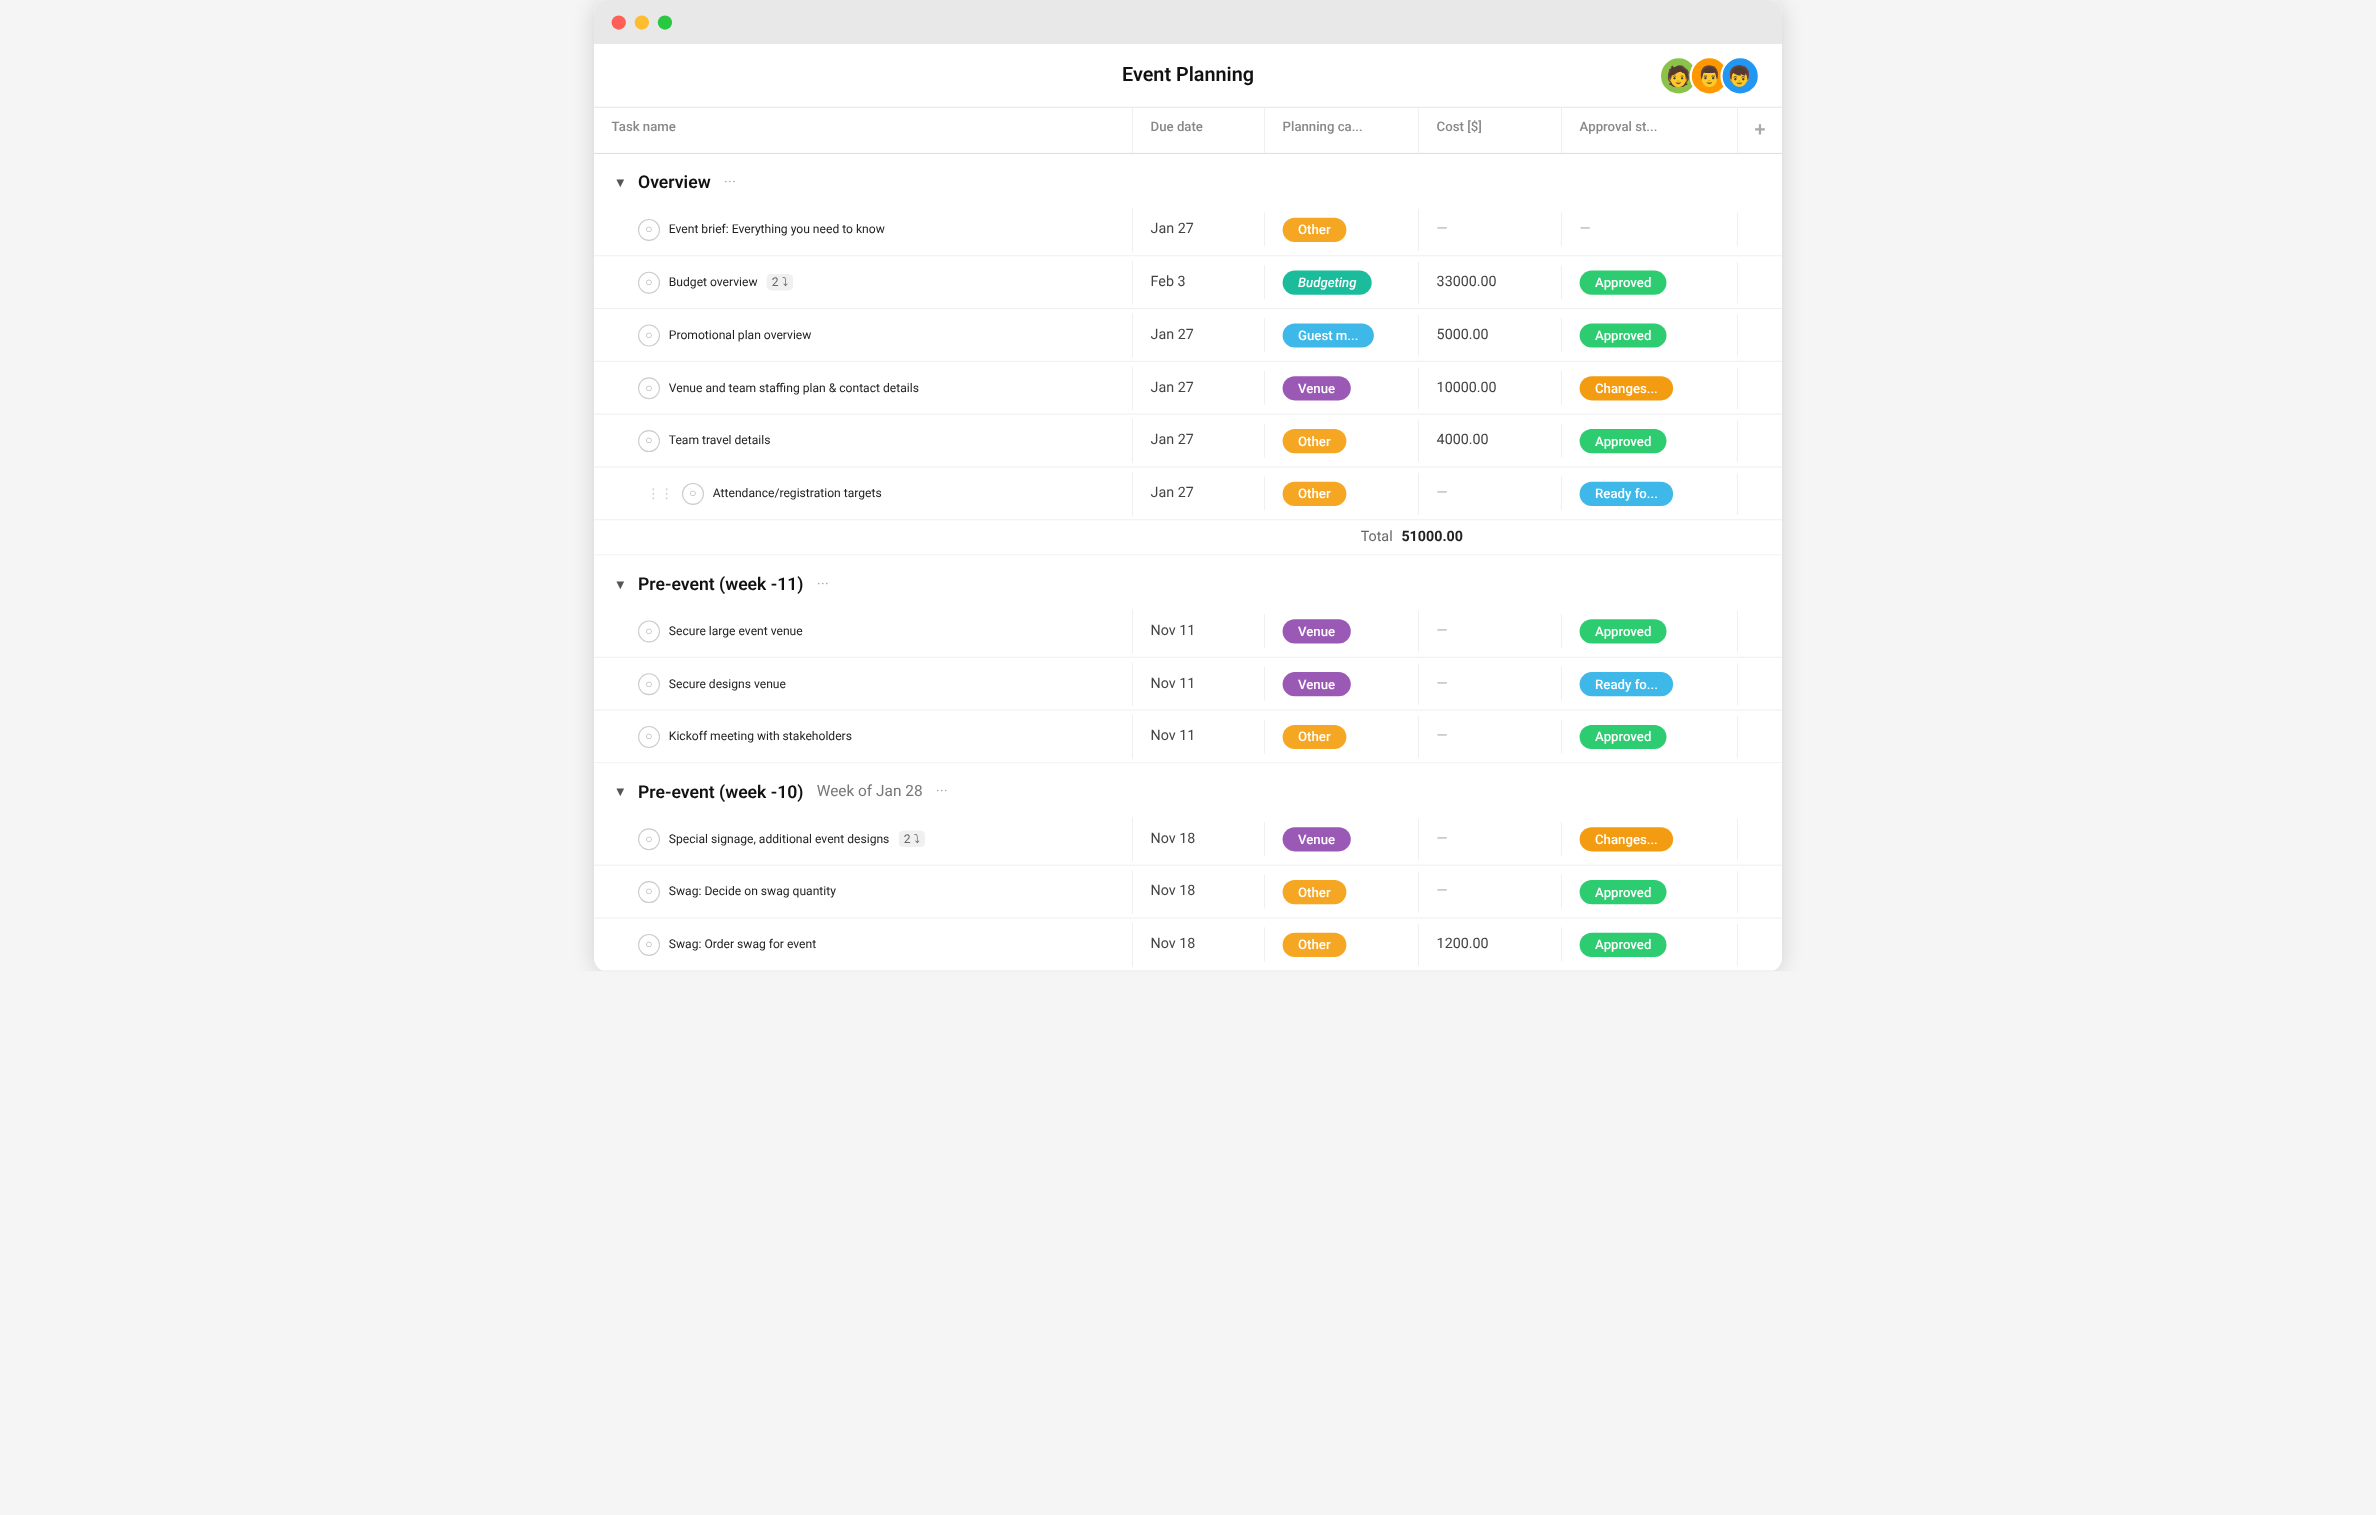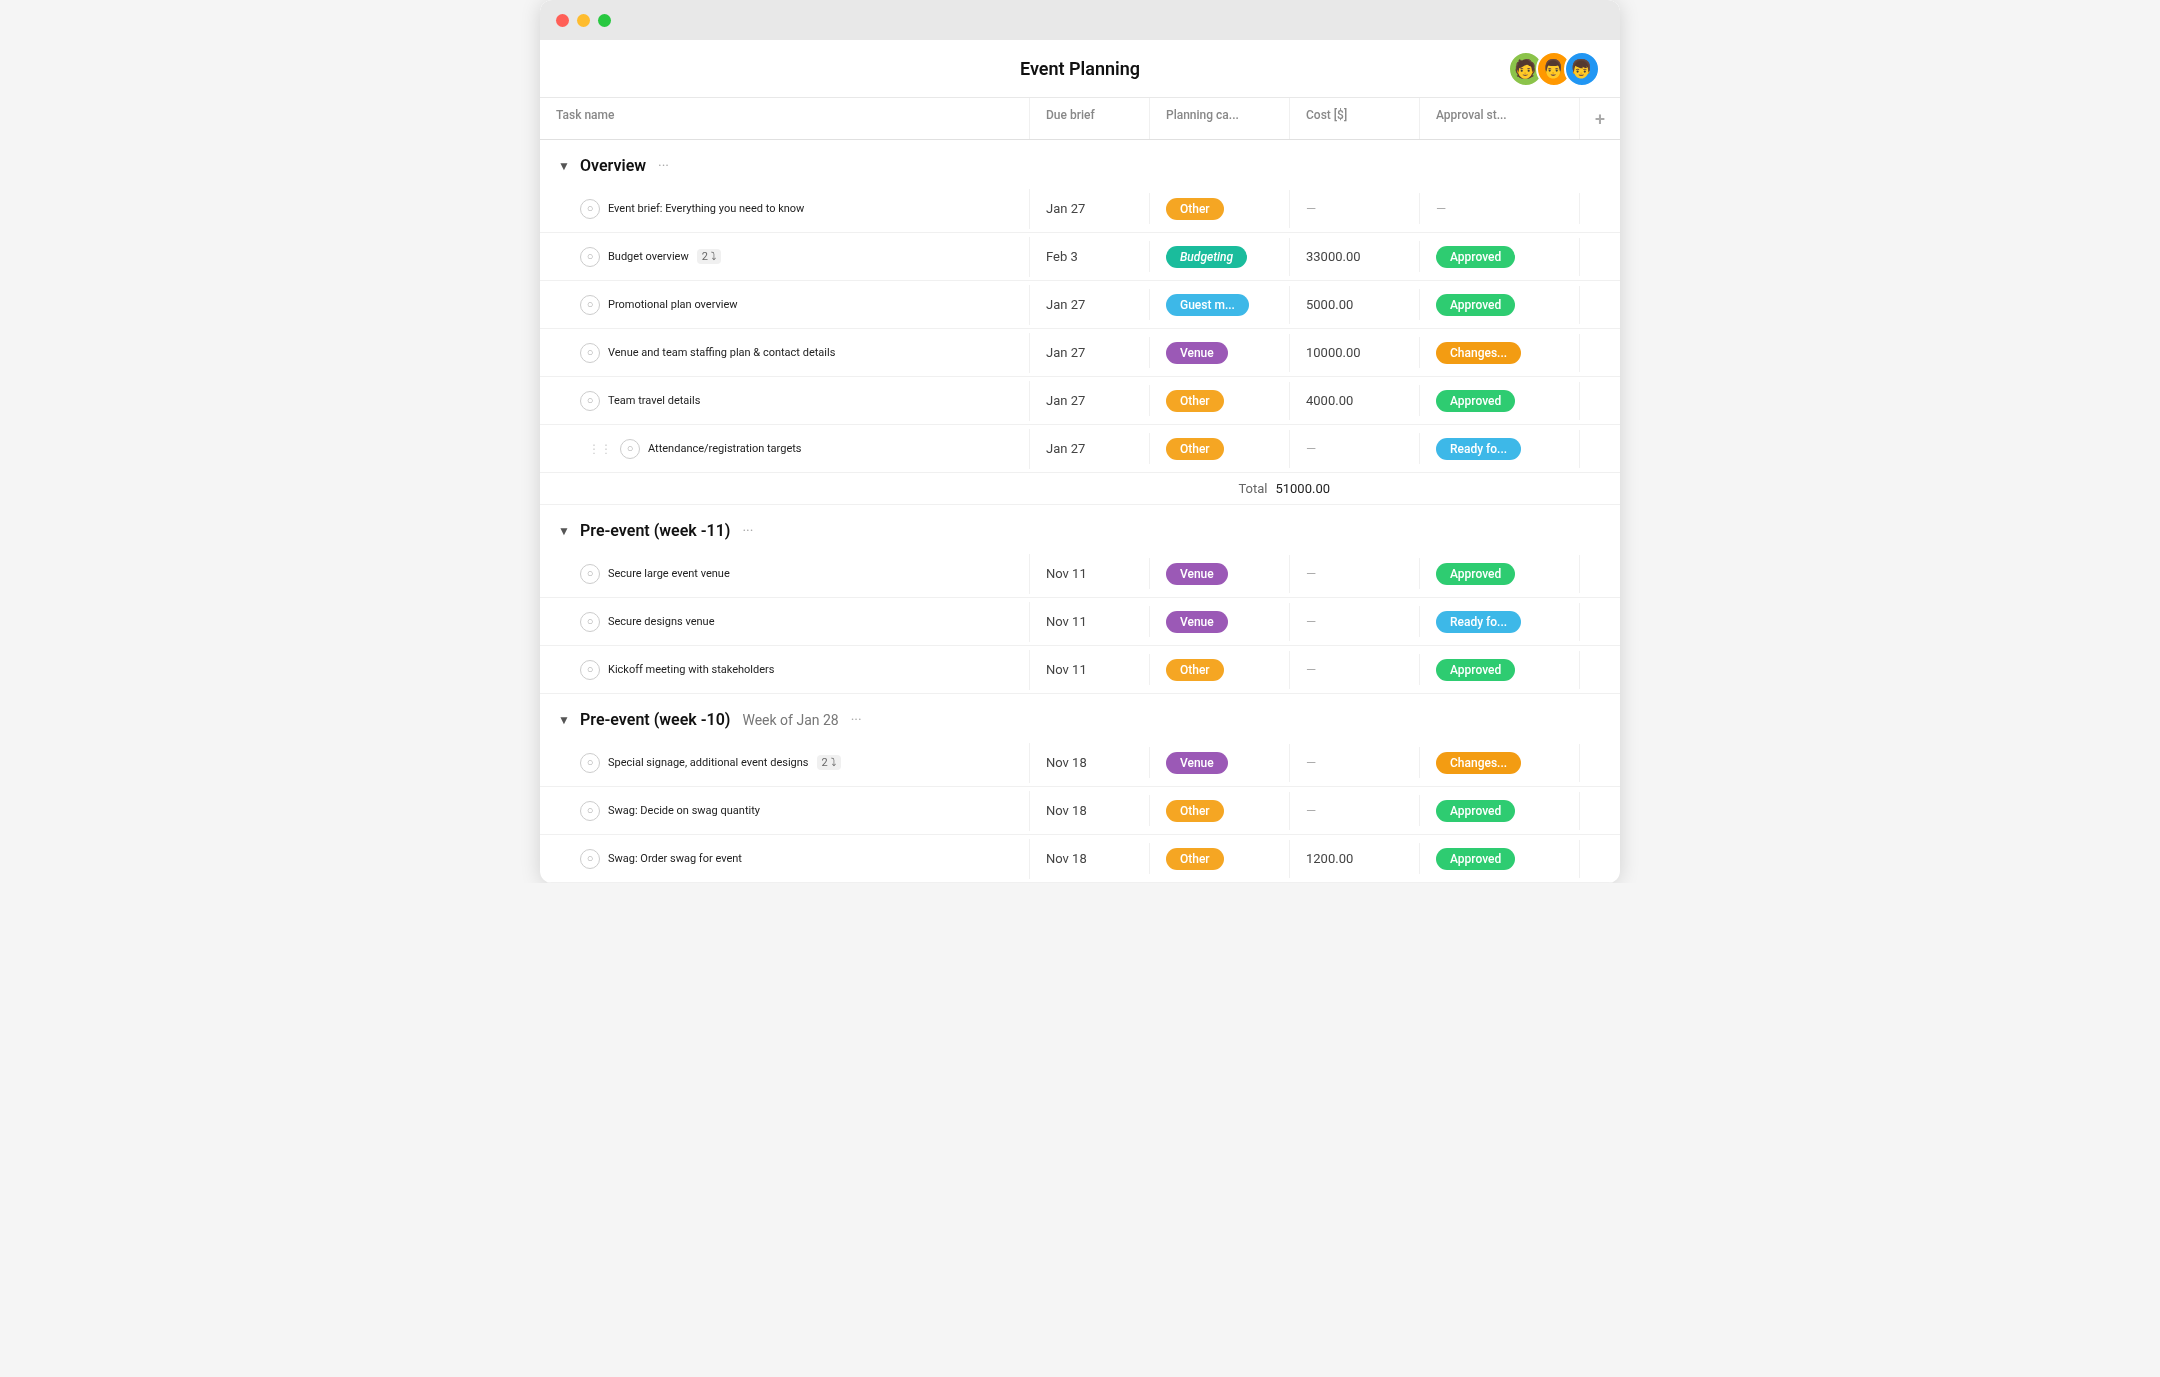--- a/index.html
+++ b/index.html
@@ -204,21 +204,21 @@
 
     .total-row {
       display: flex;
       justify-content: flex-end;
       padding: 8px 290px 8px 0;
       font-size: 13px;
       color: #666;
       border-bottom: 1px solid #f0f0f0;
     }
     .total-label { margin-right: 8px; }
-    .total-value { font-weight: 400; color: #222; }
+    .total-value { font-weight: 700; color: #222; }
 
     .drag-handle {
       color: #ccc;
       font-size: 12px;
       padding-left: 8px;
     }
   </style>
 </head>
 <body>
 
@@ -234,21 +234,21 @@
     <h1 class="header-title">Event Planning</h1>
     <div class="avatars">
       <div class="avatar avatar-1" style="background:#8bc34a; font-size:18px;">🧑</div>
       <div class="avatar avatar-2" style="background:#ff9800; font-size:18px;">👨</div>
       <div class="avatar avatar-3" style="background:#2196f3; font-size:18px;">👦</div>
     </div>
   </div>
 
   <div class="table-header">
     <div class="col-header">Task name</div>
-    <div class="col-header">Due brief</div>
+    <div class="col-header">Due date</div>
     <div class="col-header">Planning ca...</div>
     <div class="col-header">Cost [$]</div>
     <div class="col-header">Approval st...</div>
     <div class="col-header add-col">+</div>
   </div>
 
   <div class="content">
 
     <div class="section-header">
       <div class="section-toggle">▼</div>

